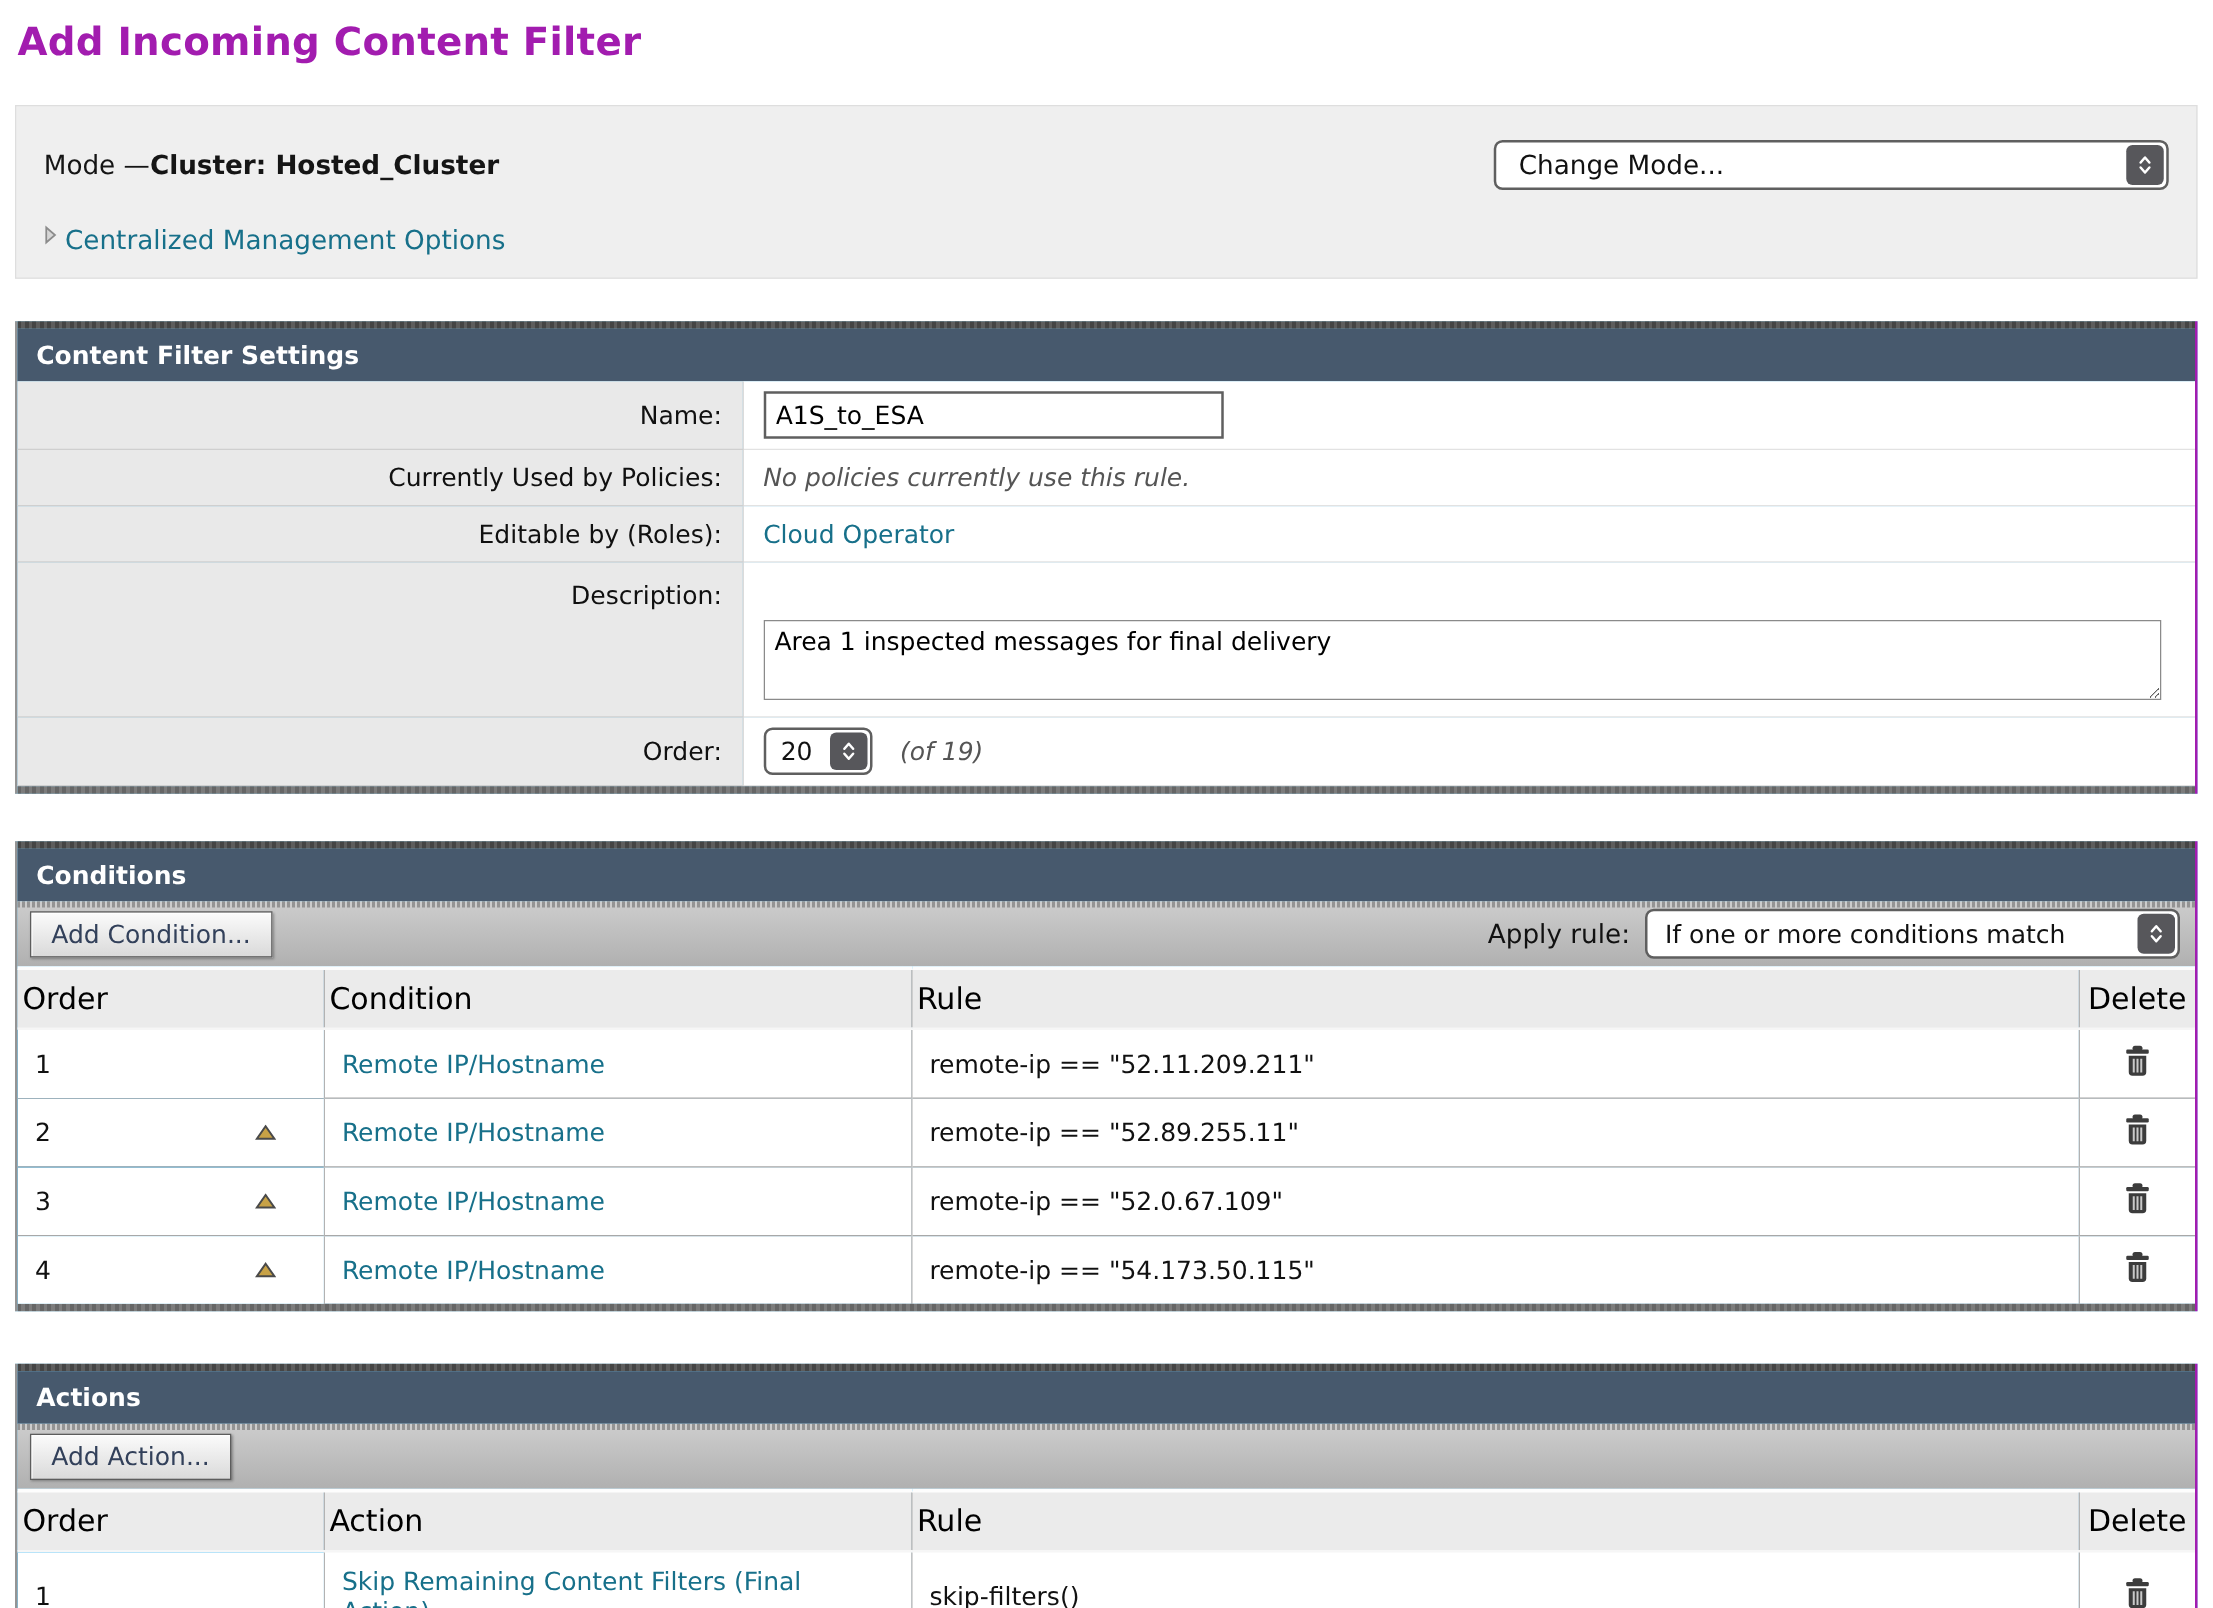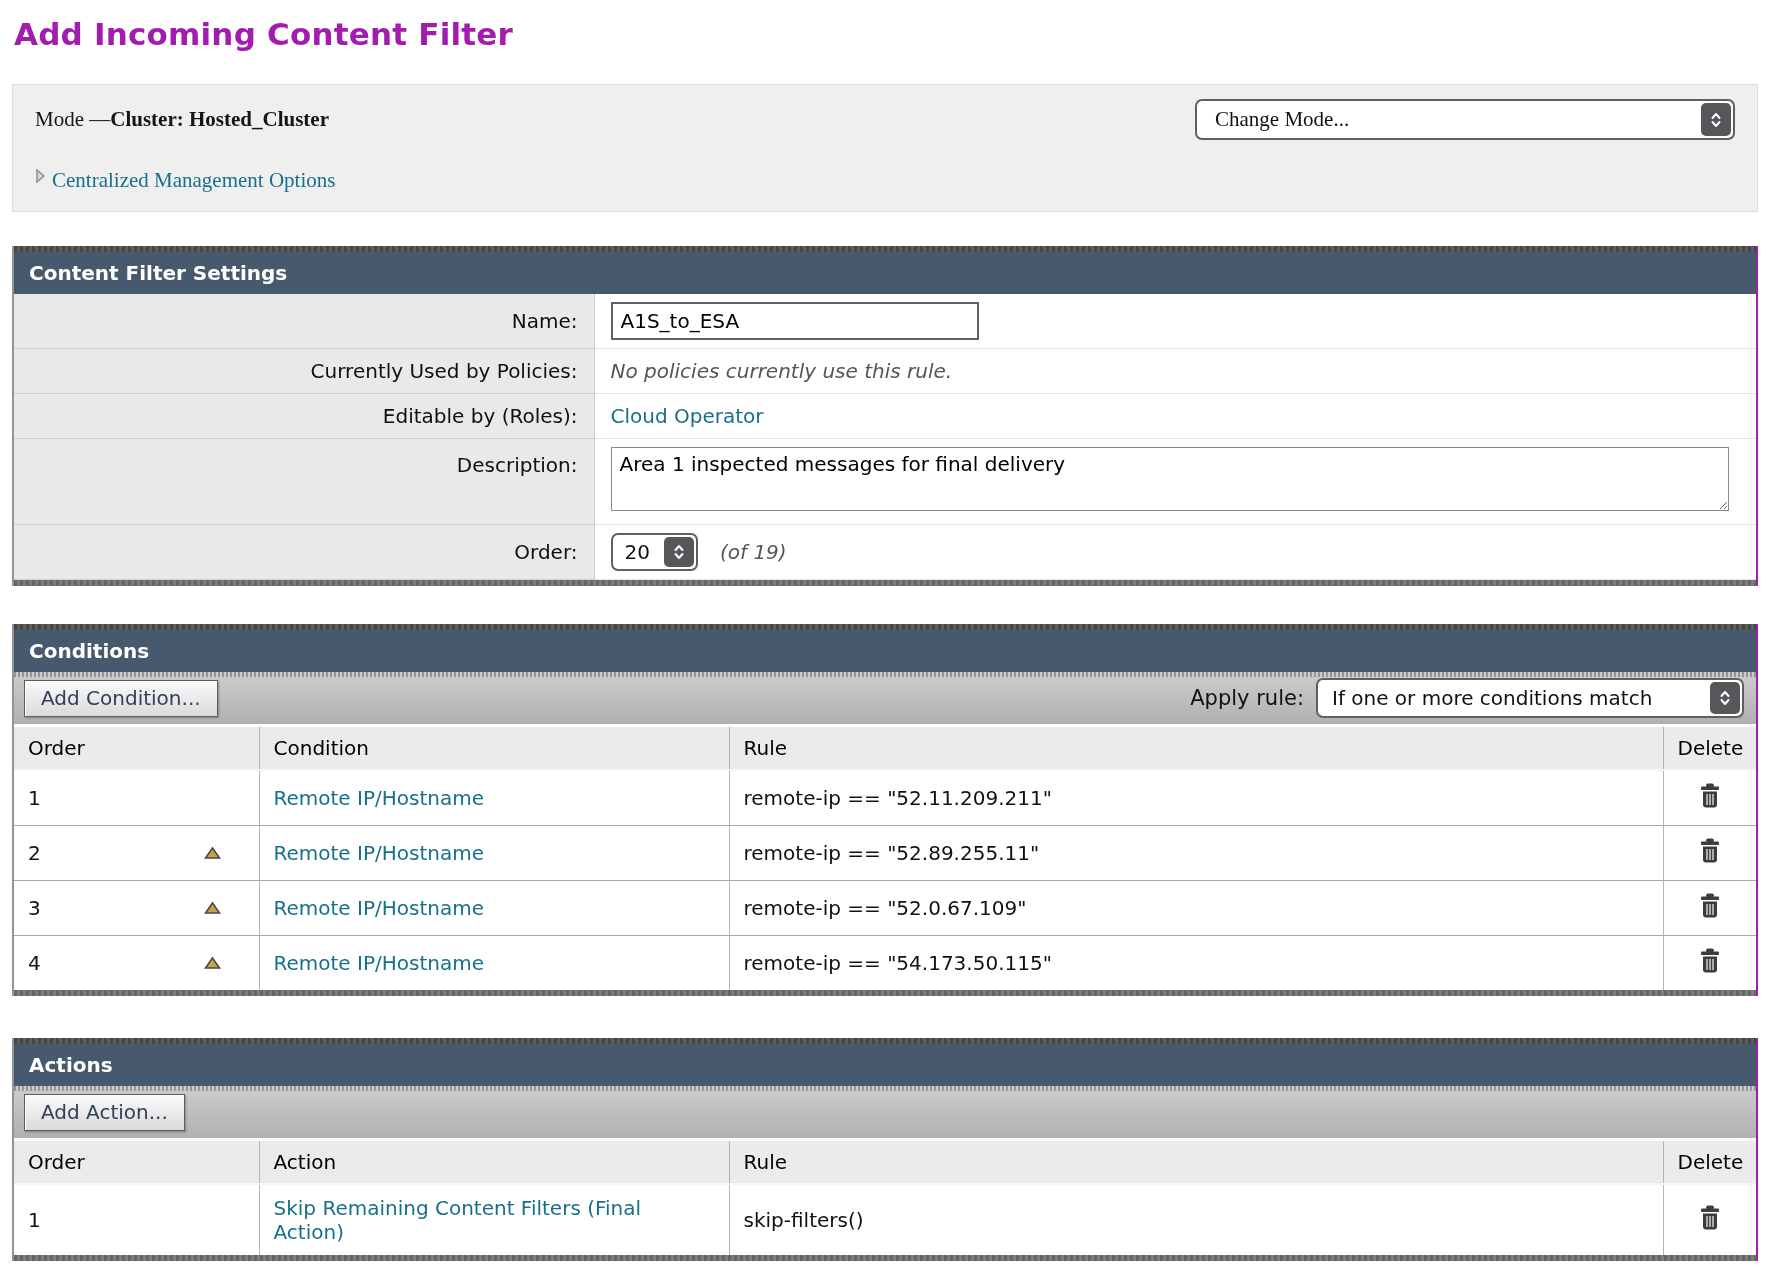--- a/index.html
+++ b/index.html
@@ -4,21 +4,21 @@
 <style>
   * { box-sizing: border-box; margin: 0; padding: 0; }
   html, body { width: 1770px; background: #ffffff; }
   body { font-family: "DejaVu Sans", "Liberation Sans", sans-serif; color: #111; }
 
   .page { width: 1770px; min-height: 1286px; padding: 12px 12px 20px; }
 
   h1.title { font-size: 31px; font-weight: bold; color: #a21caf; margin: 4px 0 0 2px; letter-spacing: 0.2px; }
 
   
-  .mode-panel { margin-top: 32px; background: #efefef; border: 1px solid #dedede; padding: 14px 22px 18px; font-family: Liberation Serif, serif; }
+  .mode-panel { margin-top: 32px; background: #efefef; border: 1px solid #dedede; padding: 27px 22px 18px; }
   .mode-row { display: flex; align-items: center; justify-content: space-between; }
   .mode-text { font-size: 21px; color: #151515; }
   .mode-text b { font-weight: bold; }
   .mgmt-row { margin-top: 28px; display: flex; align-items: flex-start; gap: 6px; }
   .disc { display: inline-flex; }
   a.link { color: #17708a; text-decoration: none; cursor: pointer; }
   .mgmt-row a.link { font-size: 21px; }
 
   
   .fsel { display: inline-flex; align-items: stretch; background: #fff; border: 2px solid #5f5f5f;
@@ -44,37 +44,37 @@
   table.form { width: 100%; border-collapse: collapse; }
   table.form td.lbl { width: 580px; background: #e9e9e9; text-align: right; vertical-align: middle;
                       padding: 10px 16px 10px 10px; font-size: 20px; color: #101010;
                       border-bottom: 1px solid #cfcfcf; border-right: 1px solid #cfcfcf; }
   table.form td.val { background: #fff; padding: 8px 16px; font-size: 20px; vertical-align: middle;
                       border-bottom: 1px solid #e2e2e2; }
   input.txt { width: 368px; height: 38px; border: 2px solid #5f5f5f; font-size: 20px;
               font-family: inherit; padding: 2px 8px; background: #fff; }
   .muted { font-style: italic; color: #555; font-size: 20px; }
   textarea.desc { width: 1118px; height: 64px; border: 1px solid #8a8a8a; font-size: 20px;
-                  font-family: inherit; padding: 4px 8px; resize: both; }
+                  font-family: inherit; padding: 4px 8px; resize: both; margin-top: 38px; }
   .order-line { display: flex; align-items: center; gap: 22px; }
 
   
   .toolbar { height: 52px; display: flex; align-items: center; justify-content: space-between;
              padding: 0 12px 0 10px;
              background: repeating-linear-gradient(90deg, rgba(80,80,80,.45) 0 2px, rgba(0,0,0,0) 2px 4px) top / 100% 5px no-repeat,
                          linear-gradient(180deg, #cdcdcd, #b0b0b0); }
   .sysbtn { font-family: inherit; font-size: 20px; color: #32405a; padding: 5px 16px 6px; cursor: pointer;
             background: linear-gradient(180deg, #fbfbfb, #dadada); border: 1px solid #5d5d5d;
             box-shadow: inset 1px 1px 0 #ffffff, 1px 1px 2px rgba(0,0,0,.3); text-align: right; }
   .applyrule { display: flex; align-items: center; gap: 12px; }
   .applyrule .alabel { font-size: 21px; color: #111; }
 
   
   table.grid { width: 100%; border-collapse: collapse; table-layout: fixed; }
-  table.grid thead td { background: #ebebeb; font-size: 20px; color: #000; padding: 9px 14px;
+  table.grid thead td { background: #ebebeb; font-size: 24px; color: #000; padding: 9px 4px;
                         border-top: 3px solid #fdfdfd; border-bottom: 2px solid #f6f6f6; }
   table.grid td + td { border-left: 1px solid #b2b2b2; }
   table.grid tbody td { background: #fff; font-size: 20px; padding: 11px 14px; vertical-align: middle;
                         border-top: 1px solid #a8a8a8; }
   table.grid tbody a.link { font-size: 20px; }
   td.ordcell { position: relative; }
   .mv { position: absolute; right: 38px; top: 50%; transform: translateY(-50%); cursor: pointer; line-height: 0; }
   td.delcell, thead td.delhead { text-align: center; }
   .trashbtn { background: none; border: none; cursor: pointer; line-height: 0; padding: 0; }
 </style>

